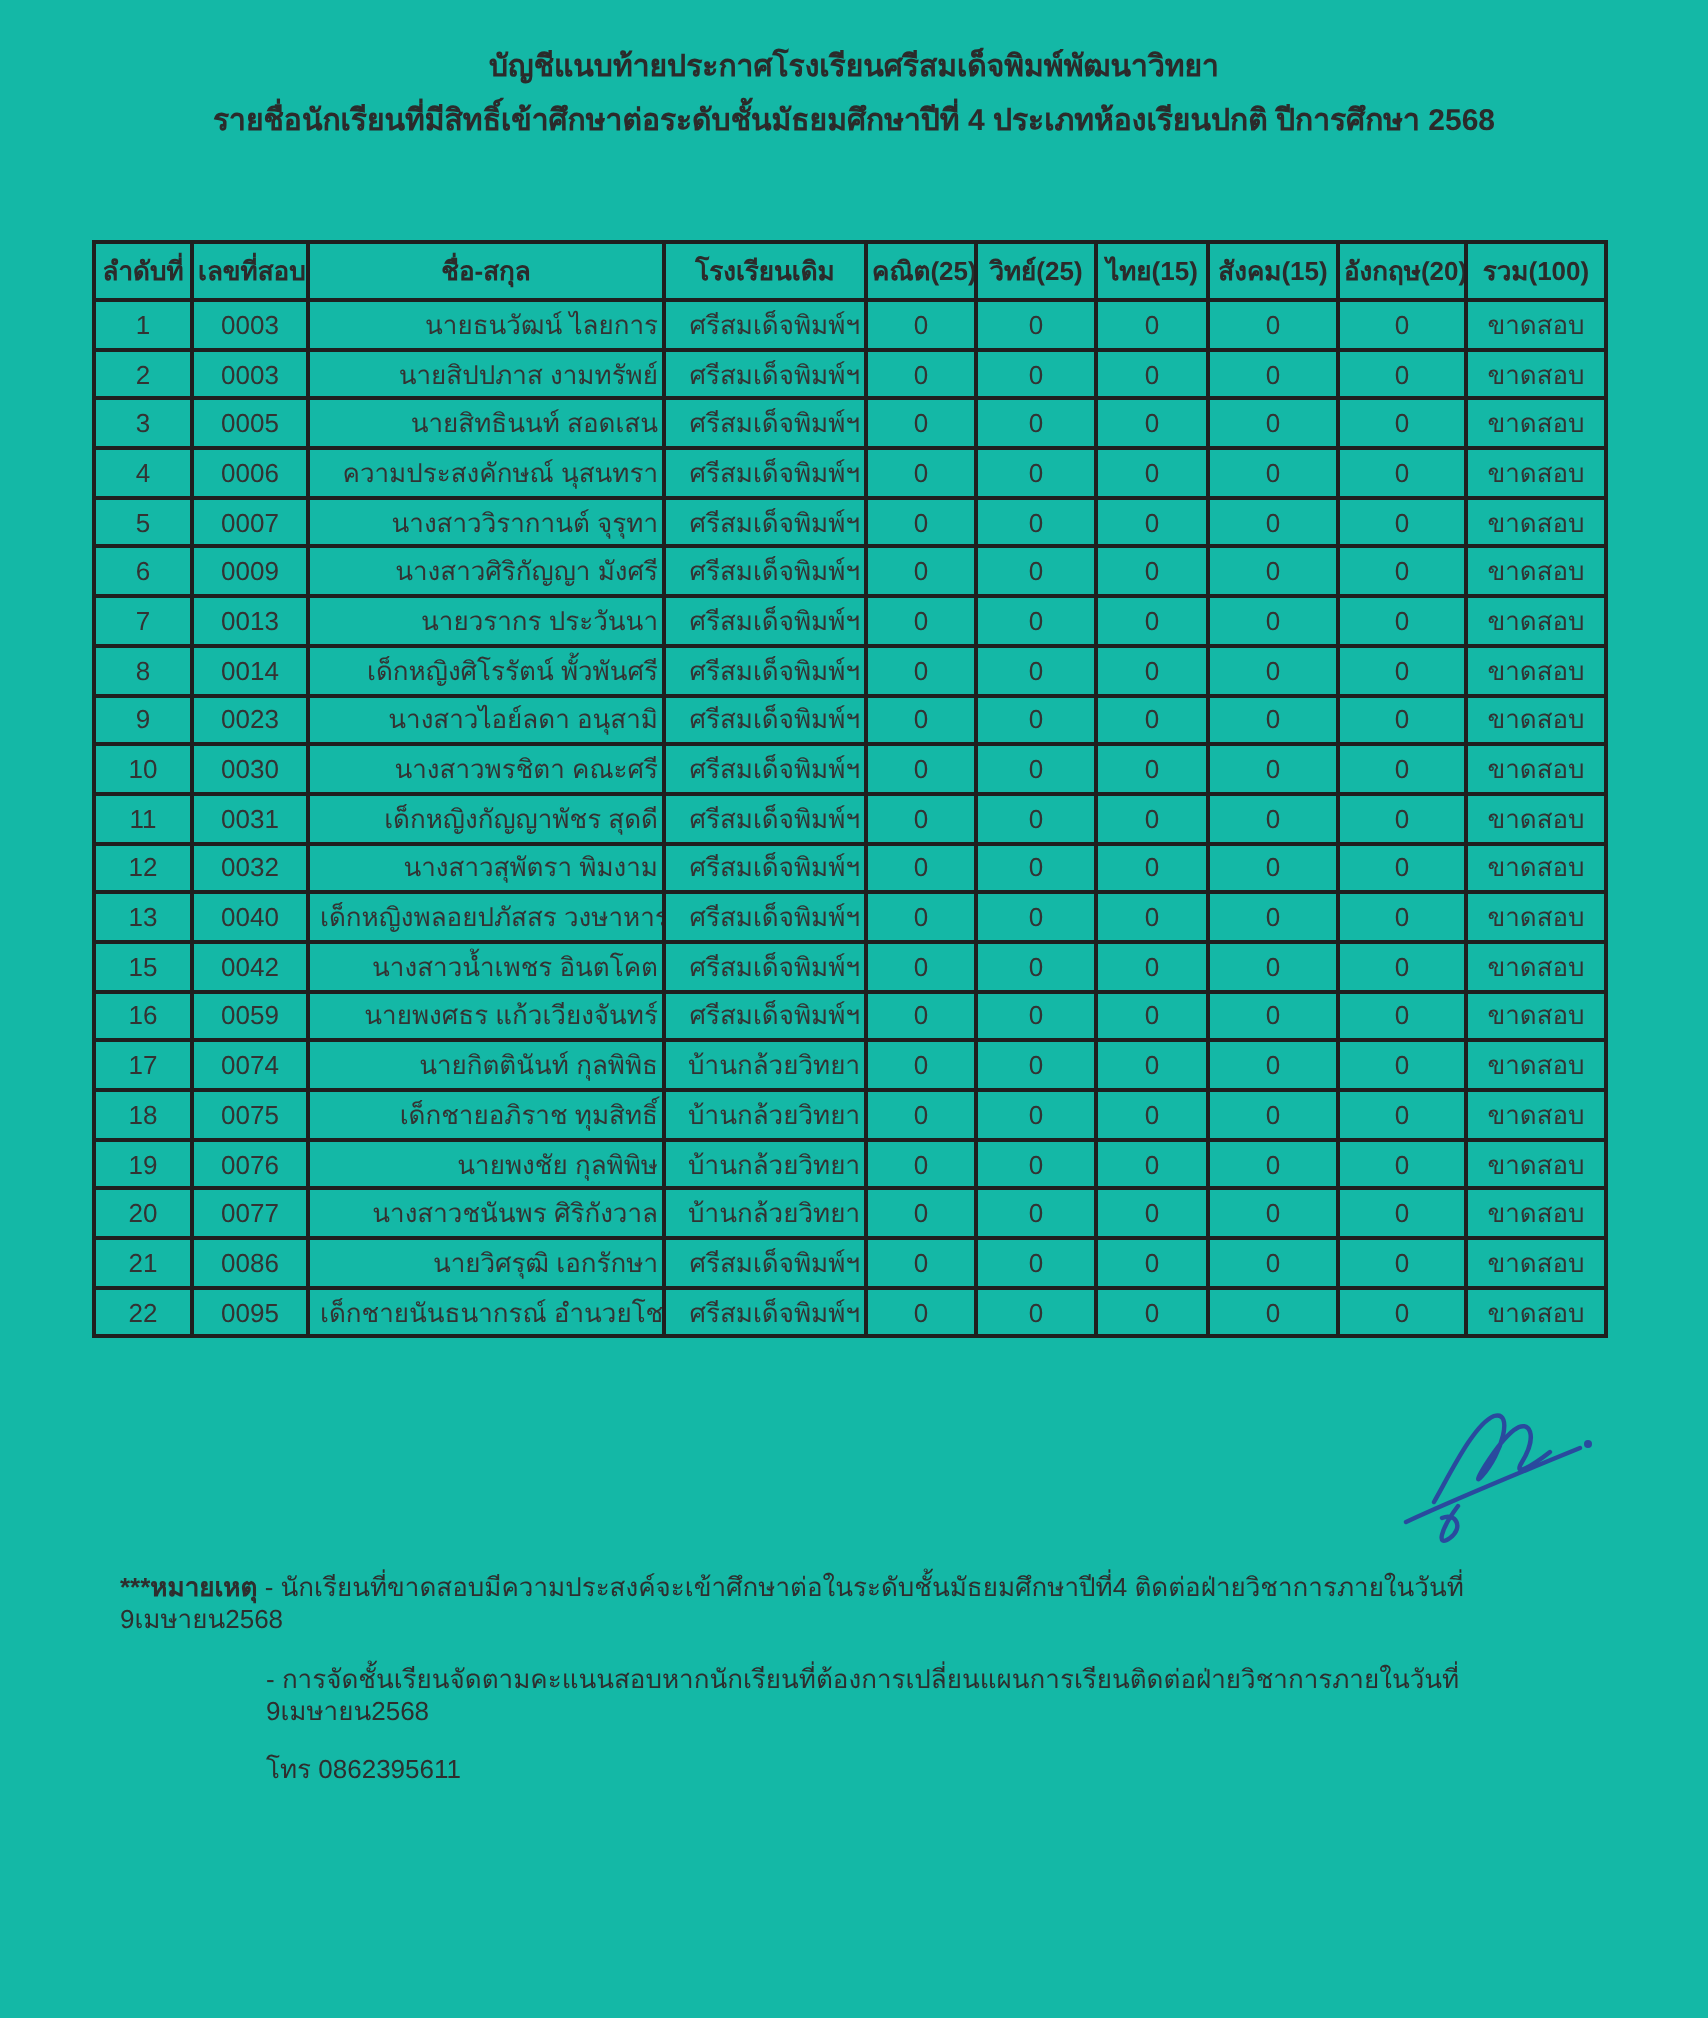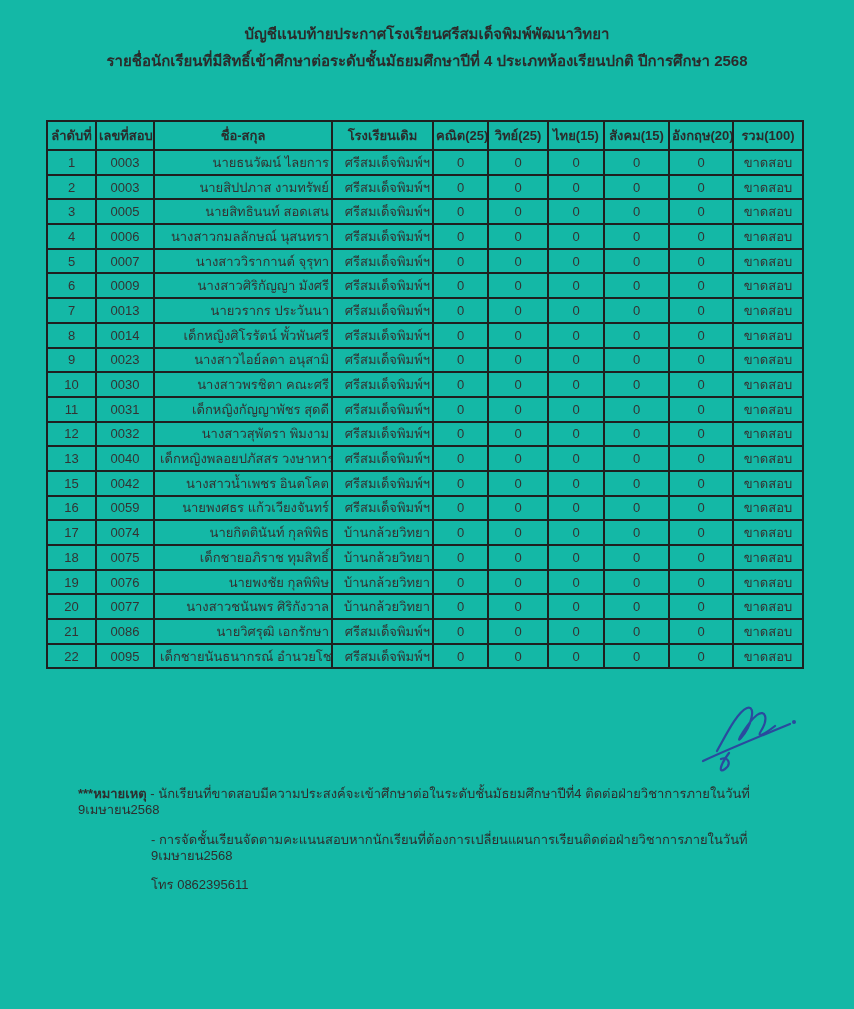--- a/index.html
+++ b/index.html
@@ -53,21 +53,21 @@
   table.score-table td.al { text-align: right; padding-left: 5px; }
   .signature {
     position: absolute;
     left: 693px;
     top: 697px;
     width: 112px;
     height: 76px;
   }
   .notes {
     position: absolute;
-    left: 78px;
+    left: 60px;
     top: 786px;
     width: 740px;
     font-size: 13px;
     color: #2e2e2e;
     line-height: 16px;
   }
   .notes .n1 { margin-bottom: 14px; }
   .notes .label { font-weight: bold; }
   .notes .n2 { margin-left: 73px; margin-bottom: 13px; }
   .notes .n3 { margin-left: 73px; }
@@ -142,21 +142,21 @@
           <td>0</td>
           <td>0</td>
           <td>0</td>
           <td>0</td>
           <td>0</td>
           <td>ขาดสอบ</td>
         </tr>
         <tr>
           <td>4</td>
           <td>0006</td>
-          <td class="al">นางสาวกมลลักษณ์ นุสนทรา</td>
+          <td class="al">ความประสงคักษณ์ นุสนทรา</td>
           <td class="al">ศรีสมเด็จพิมพ์ฯ</td>
           <td>0</td>
           <td>0</td>
           <td>0</td>
           <td>0</td>
           <td>0</td>
           <td>ขาดสอบ</td>
         </tr>
         <tr>
           <td>5</td>

